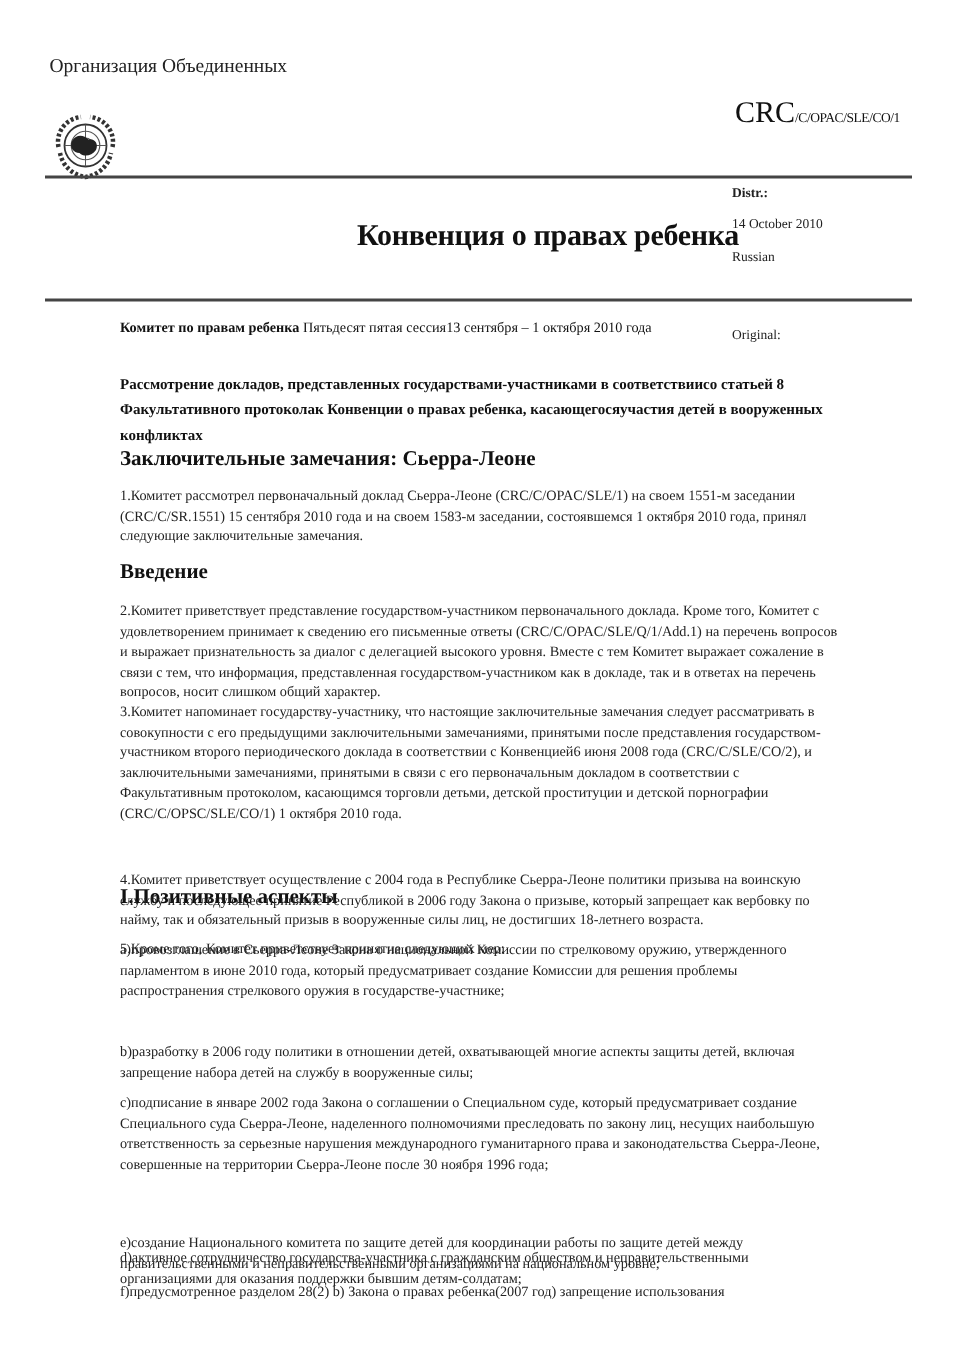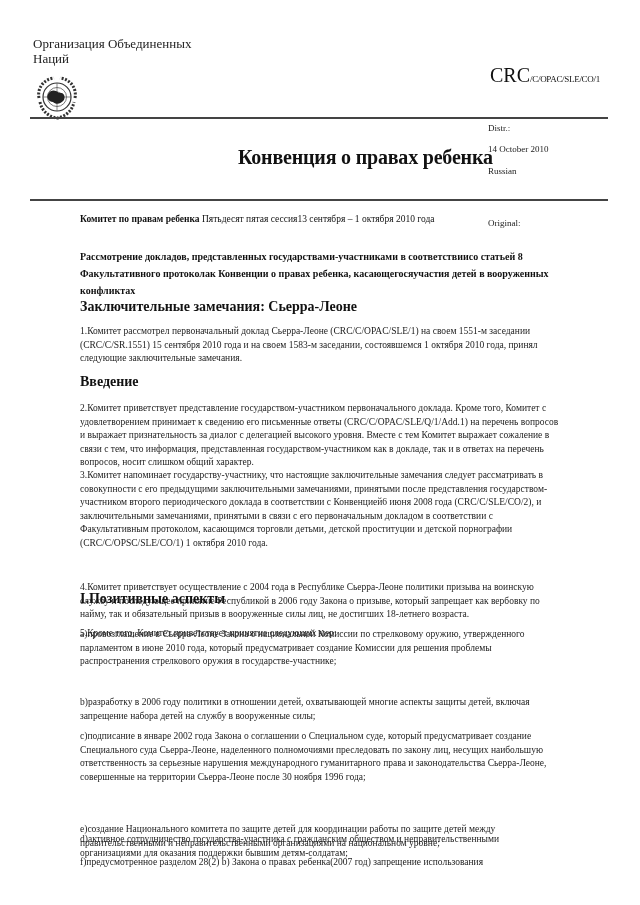--- a/index.html
+++ b/index.html
@@ -21,21 +21,20 @@
     .h2 { left:80px; font-size:14px; font-weight:bold; }
     .para { left:80px; width:480px; font-size:9.5px; line-height:13.6px; color:#222; text-align:left; }
   </style>
 </head>
 <body>
 
 <div>
 
   <div class="abs org">
     <div>Организация Объединенных</div>
-    <div>Наций</div>
   </div>
 
   <div class="abs logo">
     <svg width="50" height="44" viewBox="0 0 50 44">
       <path d="M7 22 C5 12 12 3 22 2" stroke="#333" stroke-width="3" fill="none" stroke-dasharray="2 1.5"></path>
       <path d="M43 22 C45 12 38 3 28 2" stroke="#333" stroke-width="3" fill="none" stroke-dasharray="2 1.5"></path>
       <path d="M8 26 C10 36 18 41 25 42 C32 41 40 36 42 26" stroke="#333" stroke-width="3" fill="none" stroke-dasharray="2 1.5"></path>
       <circle cx="25" cy="21" r="14" fill="#fff" stroke="#333" stroke-width="1.2"></circle>
       <circle cx="25" cy="21" r="9.5" fill="none" stroke="#555" stroke-width="0.8"></circle>
       <circle cx="25" cy="21" r="5" fill="none" stroke="#555" stroke-width="0.8"></circle>
@@ -46,21 +45,21 @@
   </div>
 
   <div class="abs symbol">
     <span class="big">CRC</span><span class="small">/C/OPAC/SLE/CO/1</span>
   </div>
 
   <div class="abs rule rule1"></div>
 
   <div class="abs title">Конвенция о правах ребенка</div>
 
-  <div class="abs meta" style="top:123px;">Distr.:</div>
+  <div class="abs meta" style="top:123px;font-weight:bold;">Distr.:</div>
   <div class="abs meta" style="top:144px;">14 October 2010</div>
   <div class="abs meta" style="top:166px;">Russian</div>
   <div class="abs meta" style="top:187px;margin-top:31px;">Original:</div>
 
   <div class="abs rule rule2"></div>
 
   <div class="abs committee">
     <b>Комитет по правам ребенка</b>
     <span>Пятьдесят пятая сессия</span><span>13 сентября – 1 октября 2010 года</span>
   </div>

